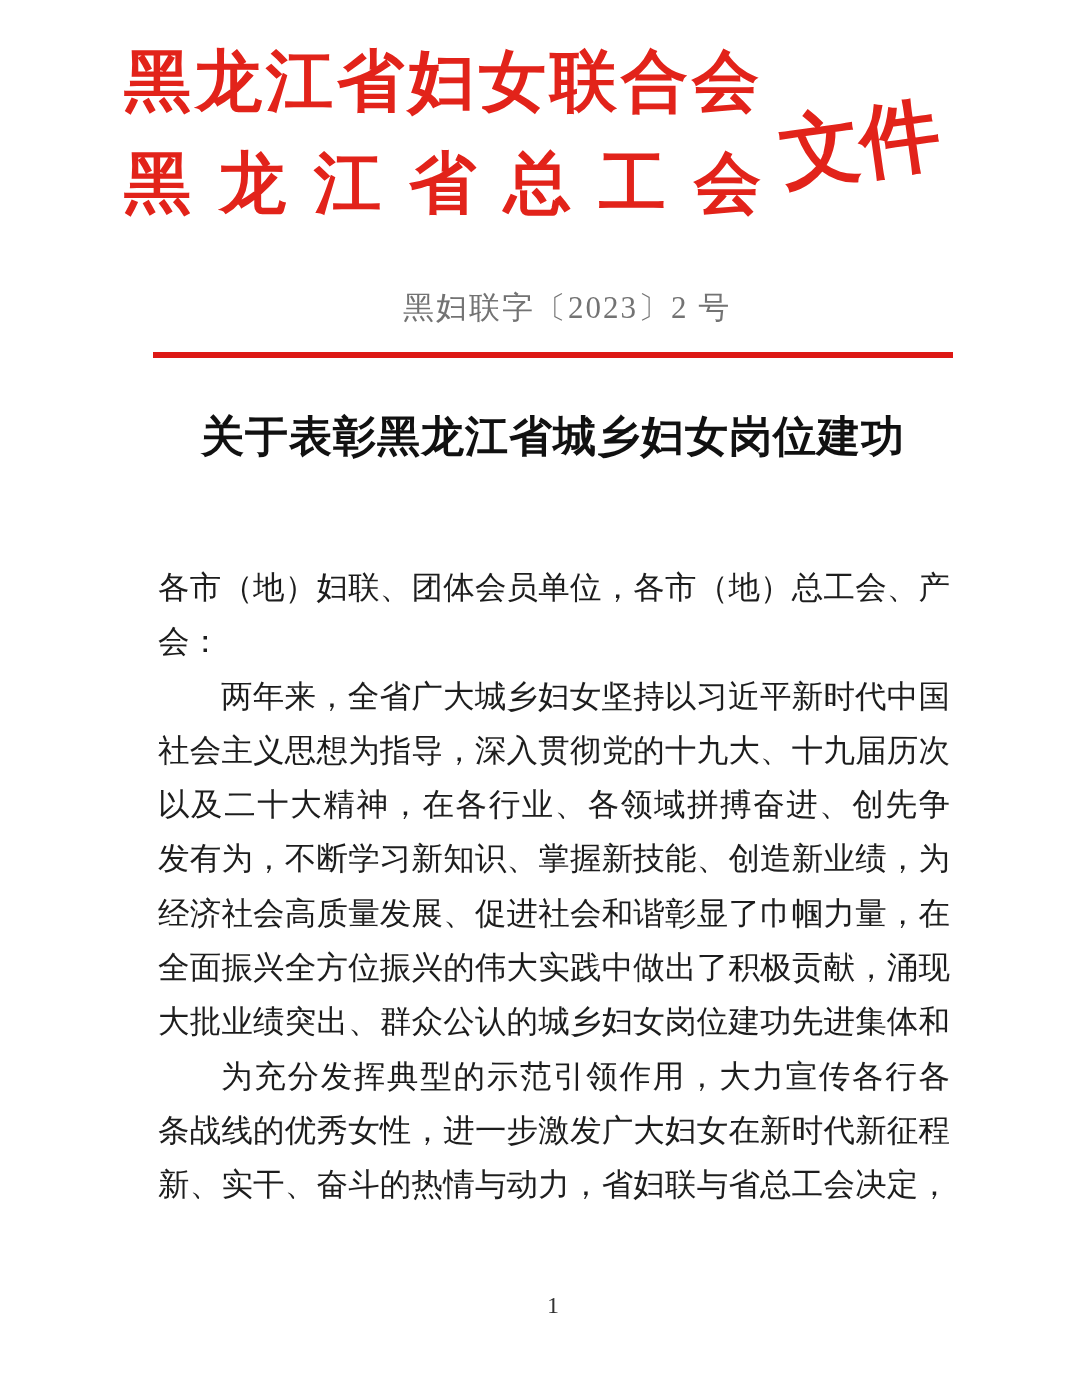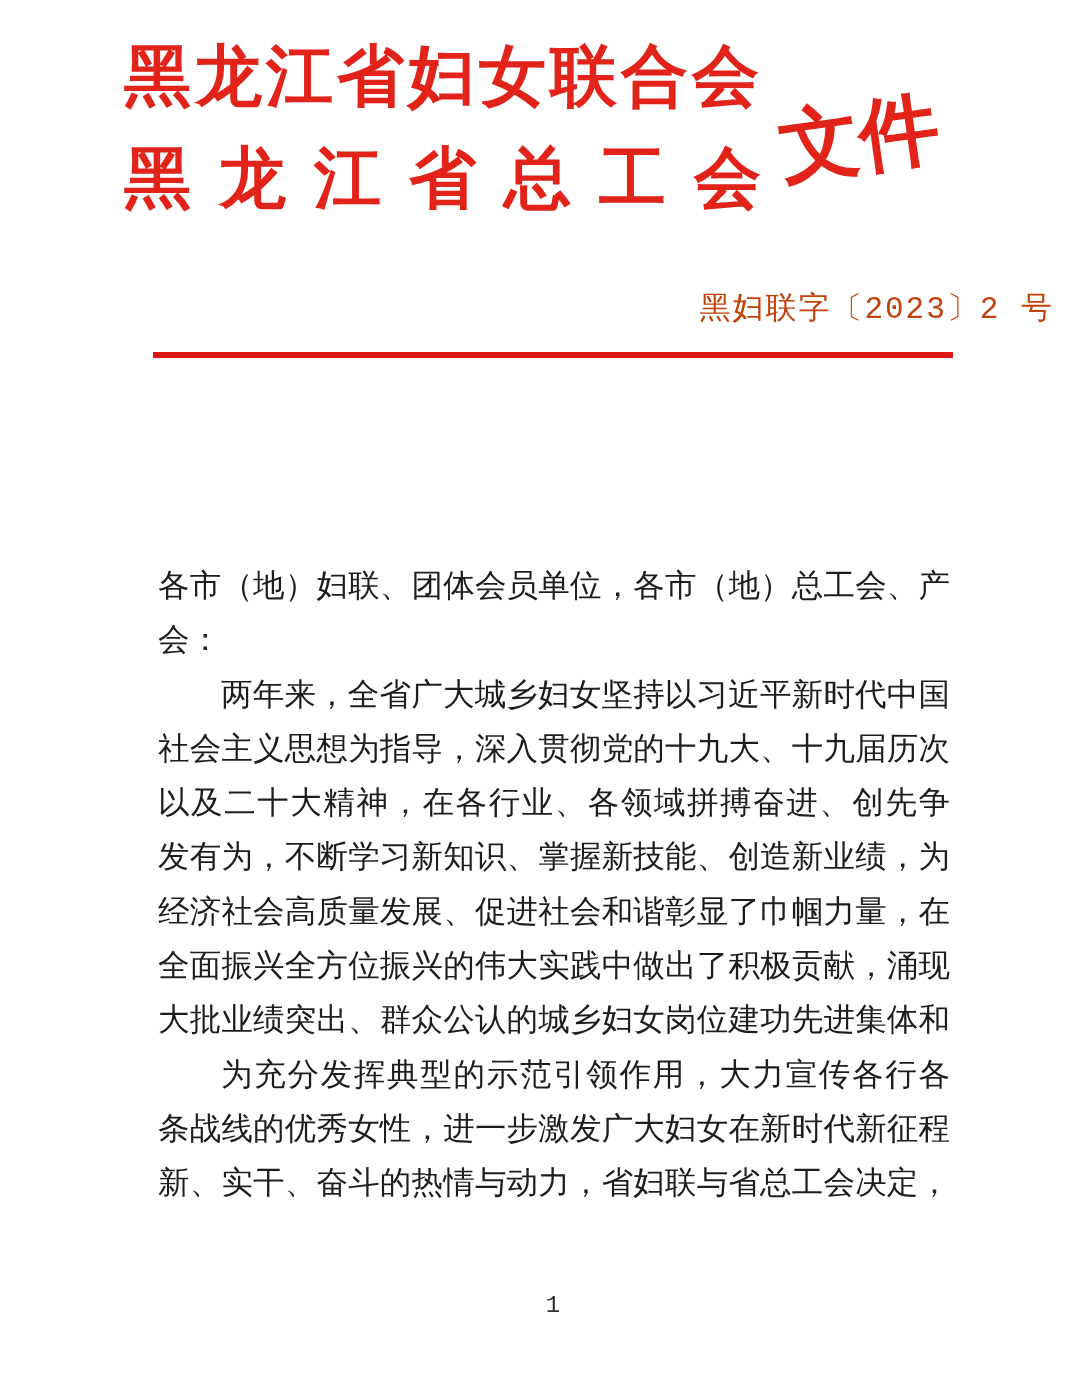--- a/index.html
+++ b/index.html
@@ -6,21 +6,21 @@
     margin: 0;
     padding: 0;
     background: #ffffff;
   }
   .page {
     position: relative;
     width: 1080px;
     height: 1385px;
     background: #ffffff;
     overflow: hidden;
-    font-family: Liberation Mono, monospace;
+    font-family: Liberation Serif, serif;
   }
 
   
   .org {
     position: absolute;
     left: 124px;
     color: #e2231a;
     font-weight: 900;
     white-space: nowrap;
     line-height: 1;
@@ -44,27 +44,27 @@
     color: #e2231a;
     line-height: 1;
     white-space: nowrap;
     transform: rotate(-8deg);
     transform-origin: center center;
   }
 
   
   .doc-number {
     position: absolute;
-    left: 54px;
+    left: 67px;
     top: 287px;
     width: 1000px;
-    text-align: right;
+    text-align: center;
     font-size: 31px;
     letter-spacing: 2px;
-    color: #c2410c;
+    color: #737373;
     white-space: nowrap;
   }
 
   
   .red-line {
     position: absolute;
     left: 153px;
     top: 352px;
     width: 800px;
     height: 6px;
@@ -132,20 +132,21 @@
     <div class="org org1">黑龙江省妇女联合会</div>
     <div class="org org2">黑龙江省总工会</div>
     <div class="doc-type">文件</div>
   </div>
 
   <div class="doc-number">黑妇联字〔2023〕2 号</div>
 
   <div class="red-line"></div>
 
   <div class="title">
+    <div>关于表彰黑龙江省城乡妇女岗位建功</div>
   </div>
 
   <div class="body-text">
     <div class="bline">各市（地）妇联、团体会员单位，各市（地）总工会、产业工</div>
     <div class="bline short">会：</div>
     <div class="bline ind">两年来，全省广大城乡妇女坚持以习近平新时代中国特色</div>
     <div class="bline">社会主义思想为指导，深入贯彻党的十九大、十九届历次全会</div>
     <div class="bline">以及二十大精神，在各行业、各领域拼搏奋进、创先争优、奋</div>
     <div class="bline">发有为，不断学习新知识、掌握新技能、创造新业绩，为推动</div>
     <div class="bline">经济社会高质量发展、促进社会和谐彰显了巾帼力量，在龙江</div>

